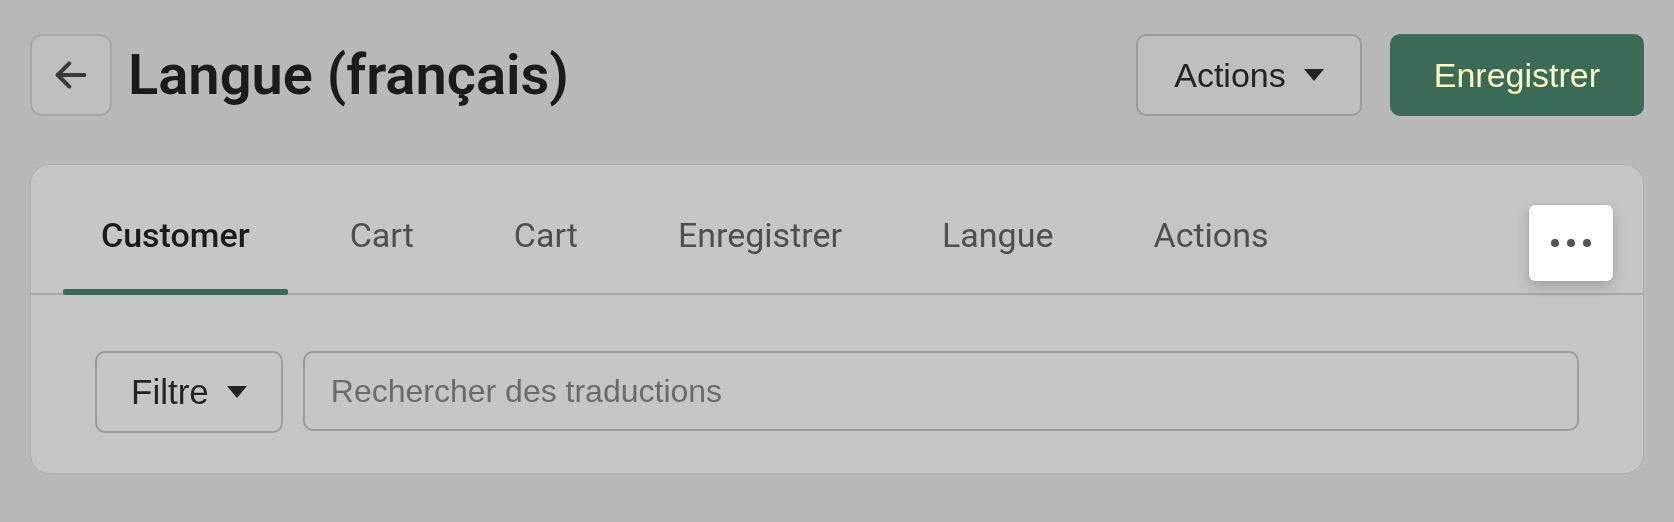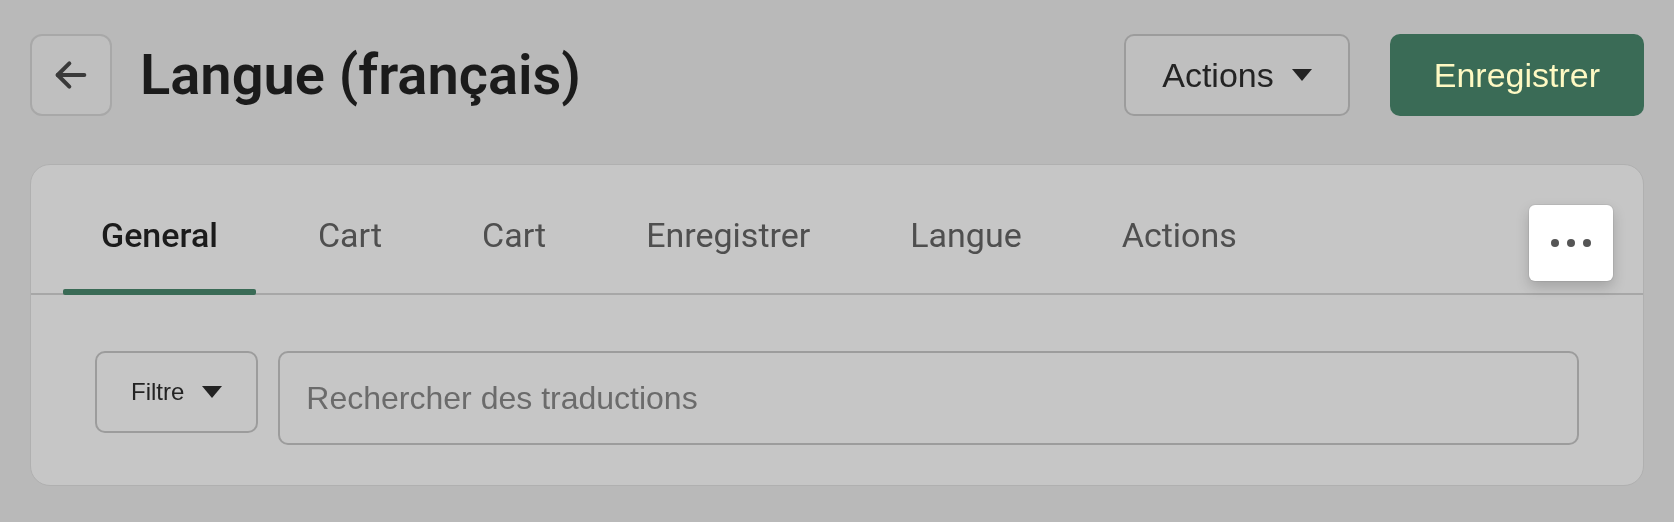--- a/index.html
+++ b/index.html
@@ -15,21 +15,21 @@
     position: absolute;
     inset: 0;
     background: rgba(0,0,0,0.0);
     pointer-events: none;
   }
 
   .header {
     display: flex;
     align-items: center;
     padding: 34px 30px 0 30px;
-    gap: 28px;
+    gap: 16px;
   }
   .back-btn {
     width: 82px;
     height: 82px;
     border: 2px solid #a8a8a8;
     border-radius: 12px;
     background: #bfbfbf;
     display: flex;
     align-items: center;
     justify-content: center;
@@ -141,28 +141,28 @@
   }
   .filter-btn {
     height: 82px;
     padding: 0 34px;
     border: 2px solid #9c9c9c;
     border-radius: 10px;
     background: #c6c6c6;
     display: flex;
     align-items: center;
     gap: 18px;
-    font-size: 24px;
+    font-size: 35px;
     font-weight: 500;
     color: #232323;
     cursor: pointer;
   }
   .search-input {
     flex: 1;
-    height: 94px;
+    height: 80px;
     border: 2px solid #9c9c9c;
     border-radius: 10px;
     background: #c6c6c6;
     font-size: 32px;
     color: #3a3a3a;
     padding: 0 26px;
     outline: none;
   }
   .search-input::placeholder { color: #6b6b6b; }
 </style>
@@ -180,21 +180,21 @@
   <div class="header-spacer"></div>
   <button class="actions-btn">
     <span>Actions</span>
     <span class="caret-down"></span>
   </button>
   <button class="save-btn">Enregistrer</button>
 </div>
 
 <div class="card">
   <div class="tabs">
-    <div class="tab active">General</div>
+    <div class="tab active">Customer</div>
     <div class="tab">Cart</div>
     <div class="tab">Cart</div>
     <div class="tab">Enregistrer</div>
     <div class="tab">Langue</div>
     <div class="tab">Actions</div>
     <div class="tabs-spacer"></div>
     <div class="more-popover">
       <div class="dot-row">
         <span class="d"></span>
           <span class="d"></span>

